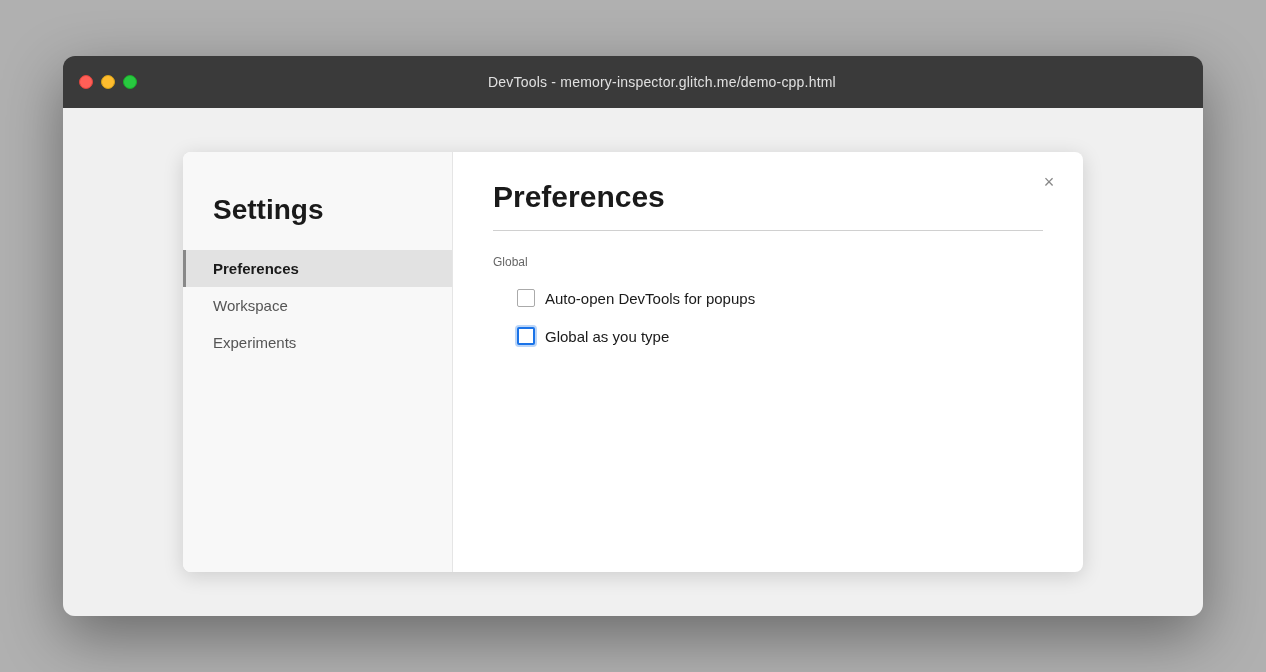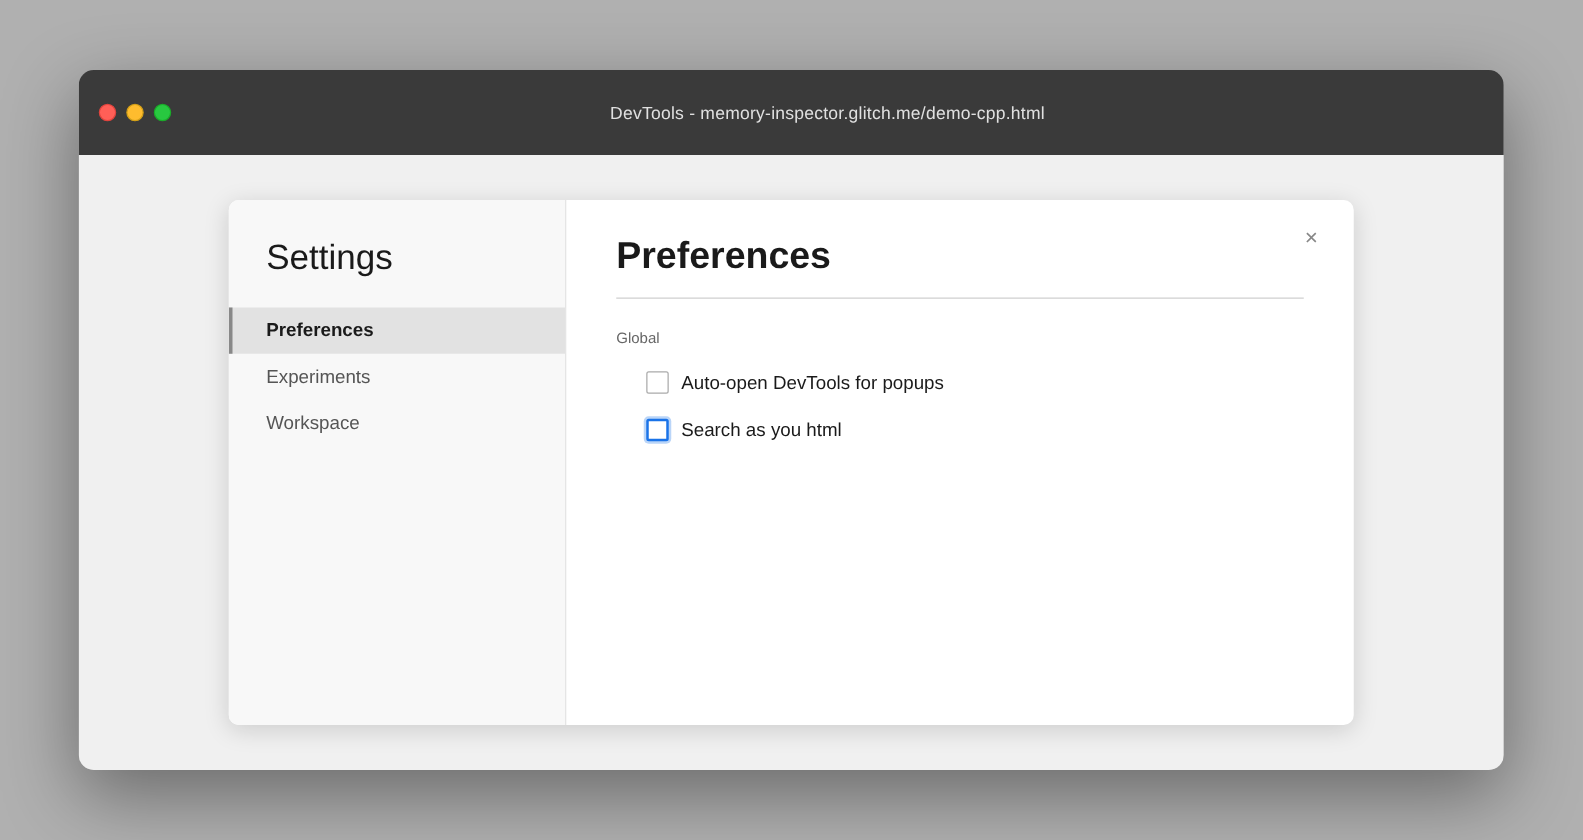--- a/index.html
+++ b/index.html
@@ -24,21 +24,21 @@
       height: 560px;
       border-radius: 12px;
       overflow: hidden;
       box-shadow: 0 20px 60px rgba(0,0,0,0.4);
       display: flex;
       flex-direction: column;
     }
 
     .title-bar {
       background: #3a3a3a;
-      height: 68px;
+      height: 52px;
       display: flex;
       align-items: center;
       padding: 12px 16px;
       flex-shrink: 0;
     }
 
     .traffic-lights {
       display: flex;
       gap: 8px;
       align-items: center;
@@ -97,23 +97,24 @@
     .sidebar {
       width: 270px;
       background: #f8f8f8;
       padding: 30px 0 20px 0;
       flex-shrink: 0;
       border-right: 1px solid #e5e5e5;
     }
 
     .sidebar-title {
       font-size: 28px;
-      font-weight: 400;
+      font-weight: 700;
       color: #1a1a1a;
       padding: 0 30px 24px 30px;
+      margin-top: 12px;
     }
 
     .sidebar-nav {
       list-style: none;
     }
 
     .sidebar-nav-item {
       padding: 10px 30px;
       font-size: 15px;
       color: #555555;
@@ -227,42 +228,42 @@
   <div class="browser-content">
     <div class="settings-dialog">
 
       <div class="sidebar">
         <div class="sidebar-title">Settings</div>
         <ul class="sidebar-nav">
           <li class="sidebar-nav-item active">
             <span>Preferences</span>
           </li>
           <li class="sidebar-nav-item">
-            <span>Experiments</span>
+            <span>Workspace</span>
           </li>
           <li class="sidebar-nav-item">
-            <span>Workspace</span>
+            <span>Experiments</span>
           </li>
         </ul>
       </div>
 
       <div class="main-content">
         <button class="close-button">×</button>
 
         <h1 class="section-title">Preferences</h1>
         <hr class="divider">
 
         <div class="section-subtitle">Global</div>
 
         <div class="option-row">
           <div class="custom-checkbox"></div>
           <label class="option-label">Auto-open DevTools for popups</label>
         </div>
 
         <div class="option-row">
           <div class="custom-checkbox focused-blue"></div>
-          <label class="option-label">Search as you html</label>
+          <label class="option-label">Global as you type</label>
         </div>
       </div>
 
     </div>
   </div>
 </div>
 
 </body></html>

